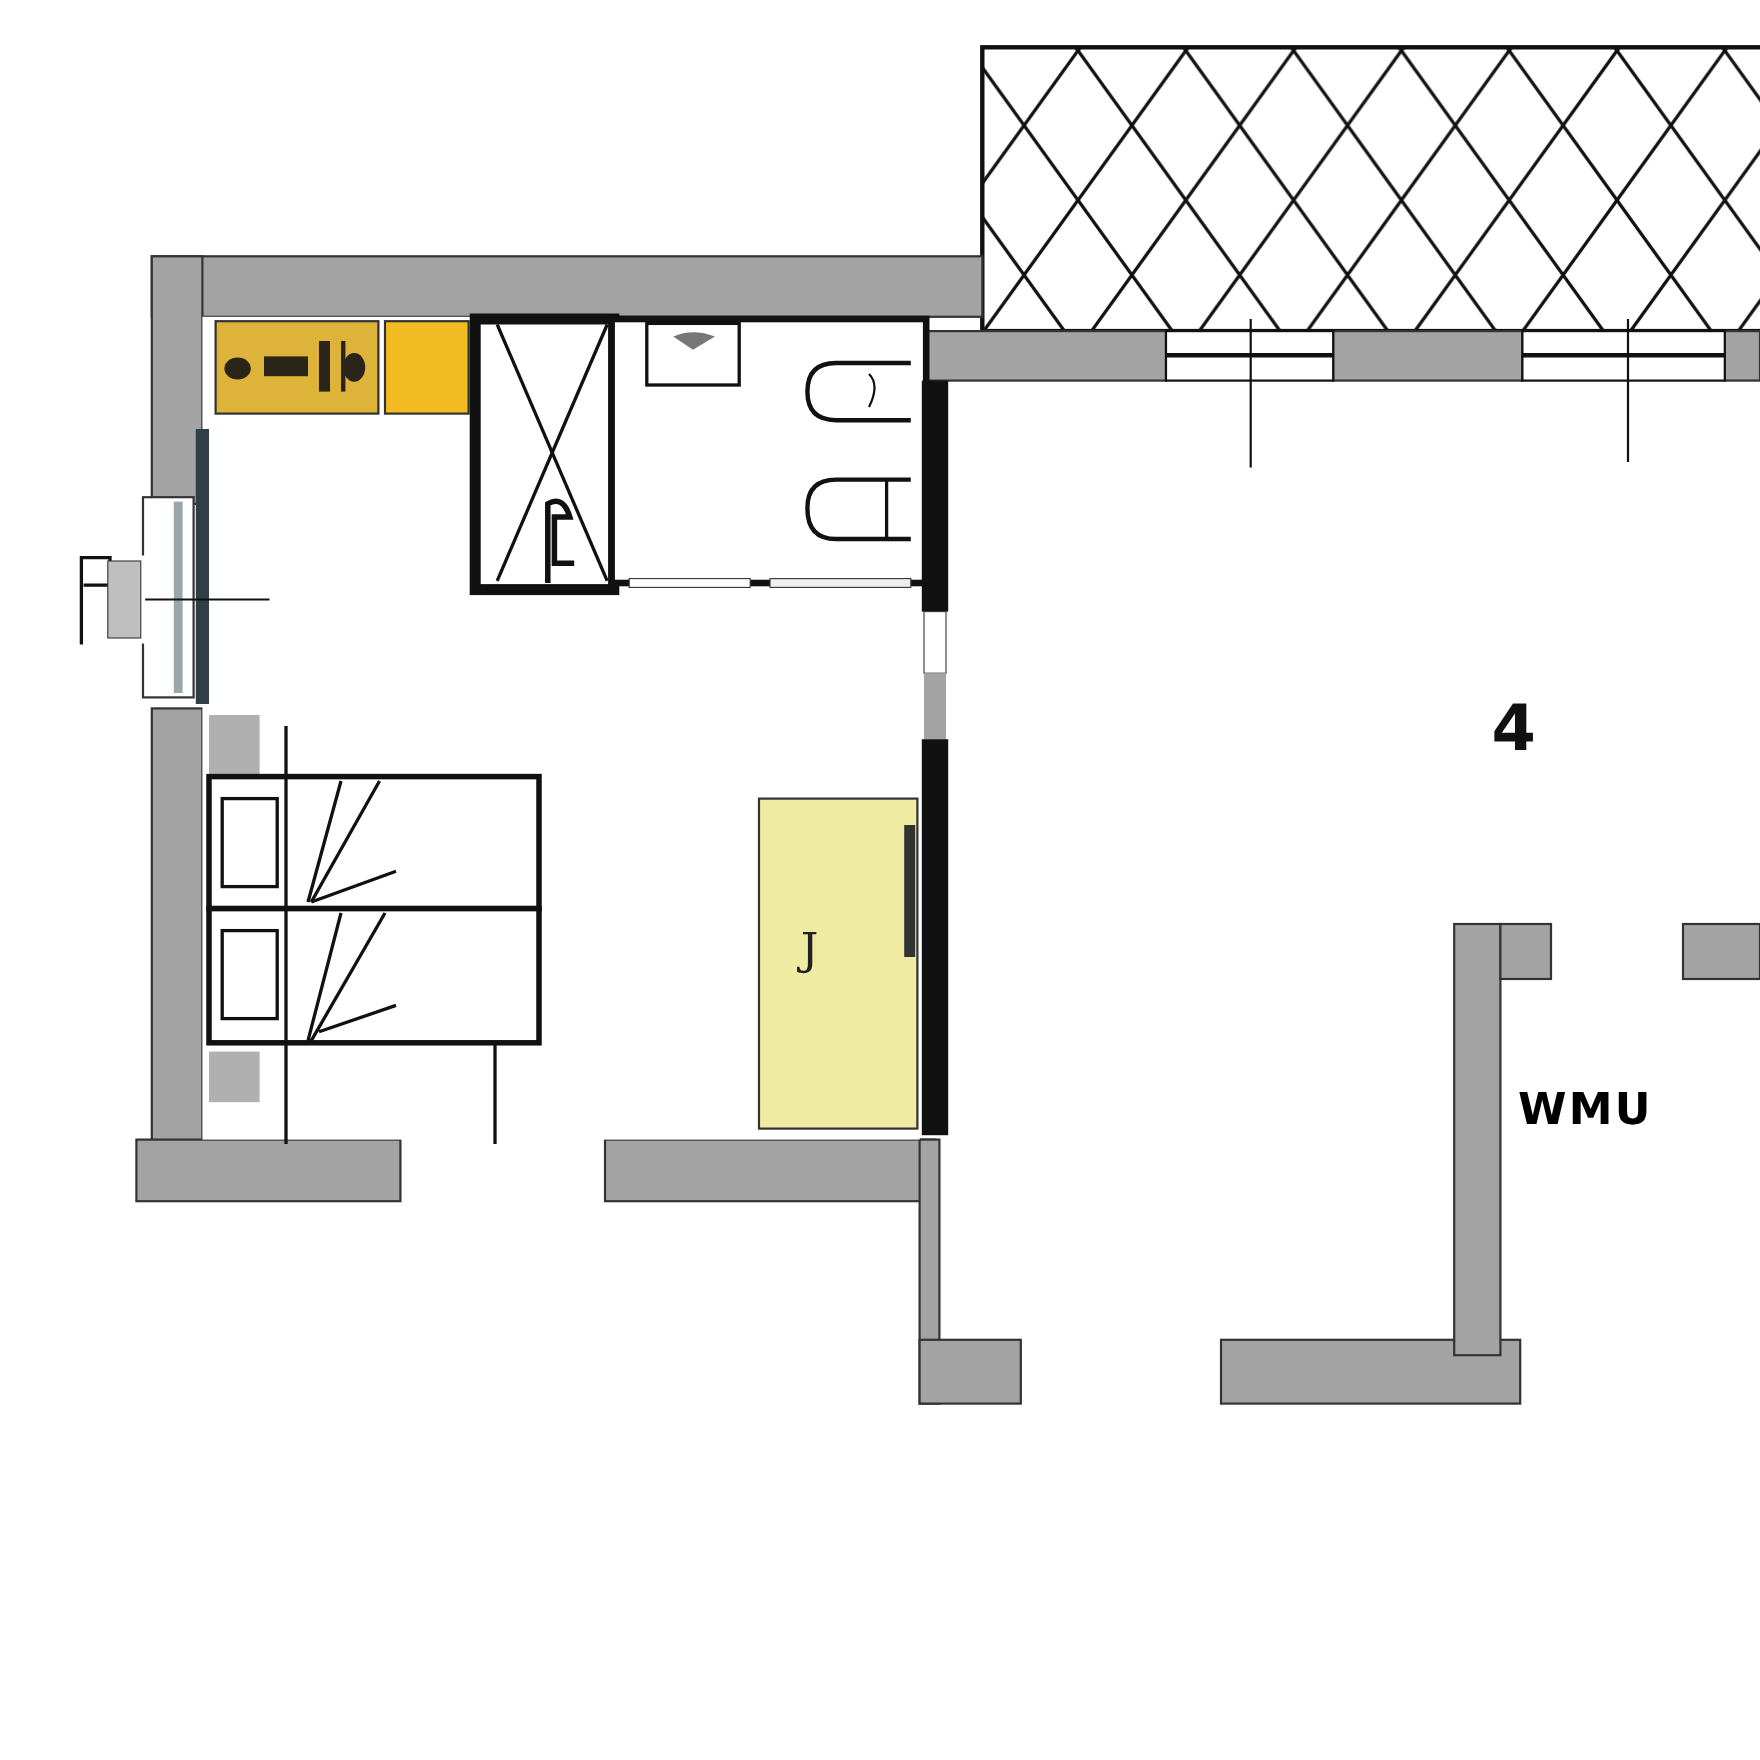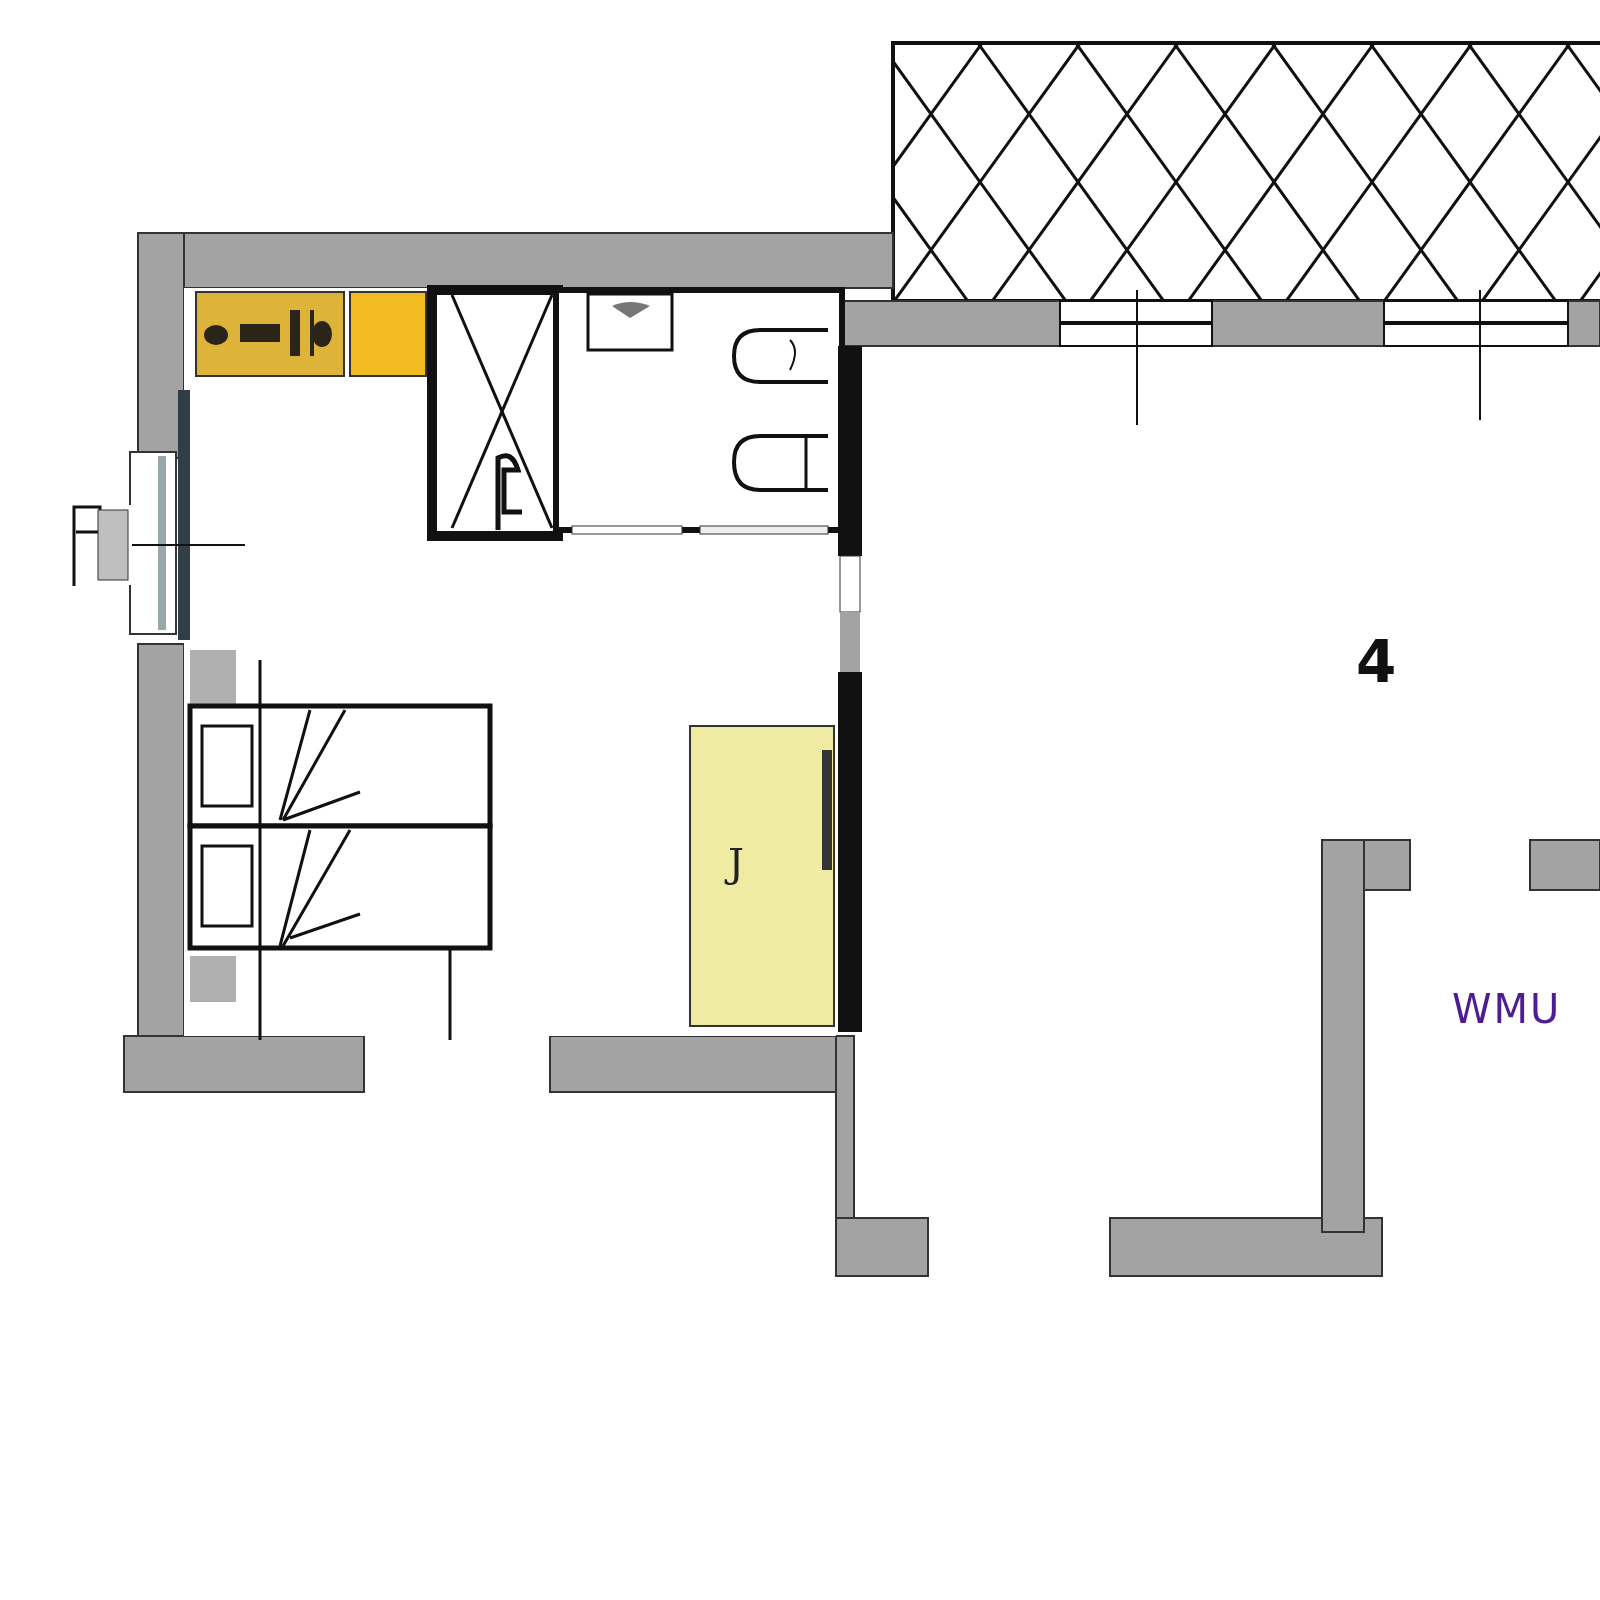--- a/index.html
+++ b/index.html
@@ -1,19 +1,19 @@
 <!DOCTYPE html>
 <html><head>
 <meta charset="utf-8">
 <style>
   html, body { margin: 0; padding: 0; background: #ffffff; }
   body { width: 1600px; height: 1600px; position: relative; overflow: hidden; font-family: "DejaVu Sans", sans-serif; }
   #plan { position: absolute; left: 0; top: 0; width: 1600px; height: 1600px; }
   .label-4 { position: absolute; left: 1356px; top: 628px; font-family: "DejaVu Sans", sans-serif; font-size: 58px; font-weight: bold; color: #111; }
-  .room-label { position: absolute; left: 1452px; top: 986px; font-family: "DejaVu Sans", sans-serif; font-size: 40px; font-weight: normal; color: #4c1d95; letter-spacing: 2px; }
+  .room-label { position: absolute; left: 1380px; top: 986px; font-family: "DejaVu Sans", sans-serif; font-size: 40px; font-weight: bold; color: #000000; letter-spacing: 2px; }
   .yellow-label { position: absolute; left: 728px; top: 840px; font-family: "DejaVu Serif", serif; font-size: 40px; color: #222; }
 </style>
 </head>
 <body>
 
 
 
 <svg id="plan" viewBox="0 0 1600 1600" xmlns="http://www.w3.org/2000/svg">
   <defs>
     <pattern id="hatch" width="196" height="136" patternUnits="userSpaceOnUse" x="0" y="46">

